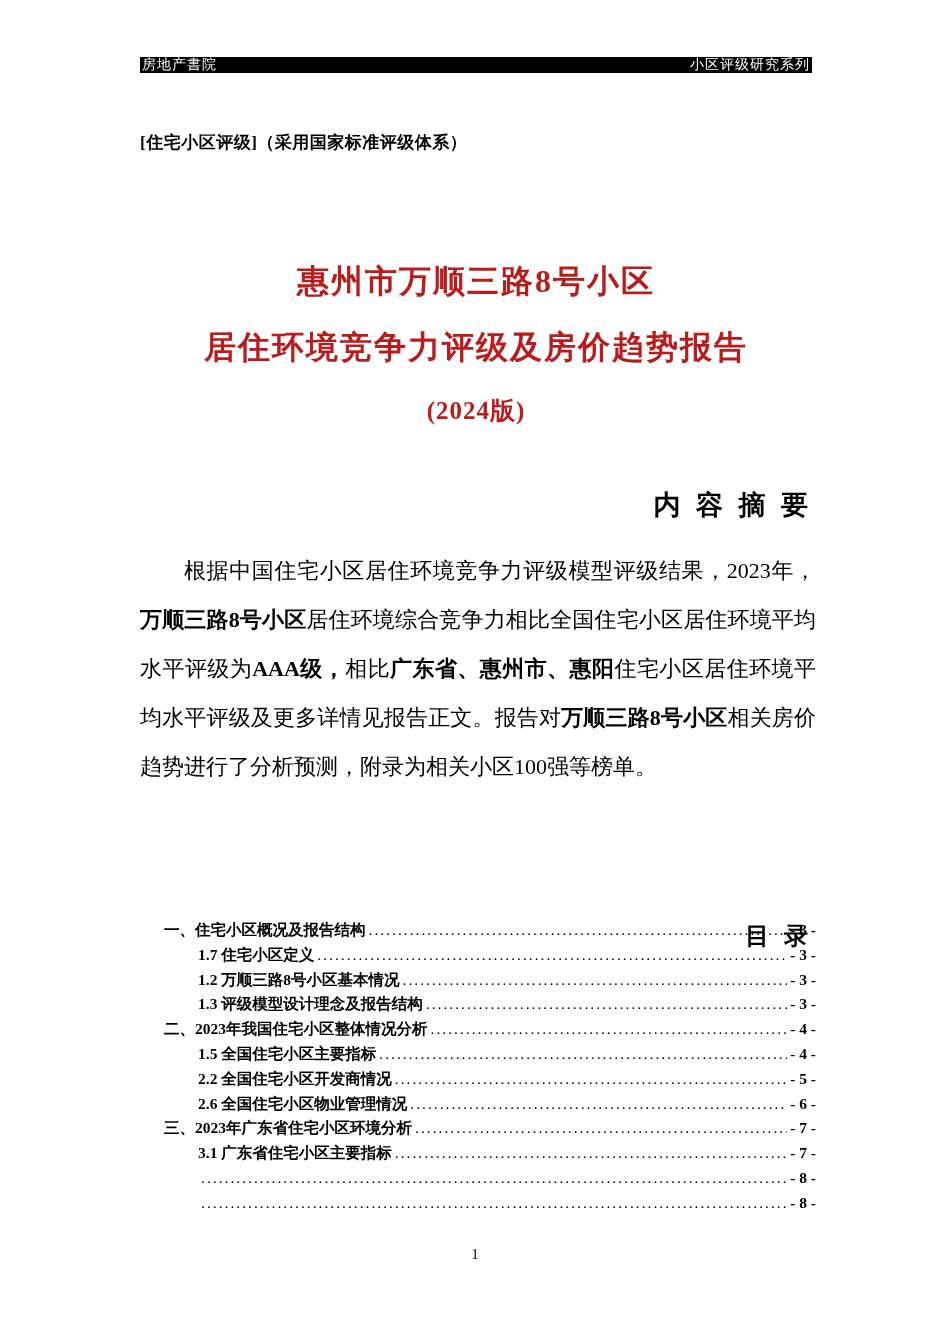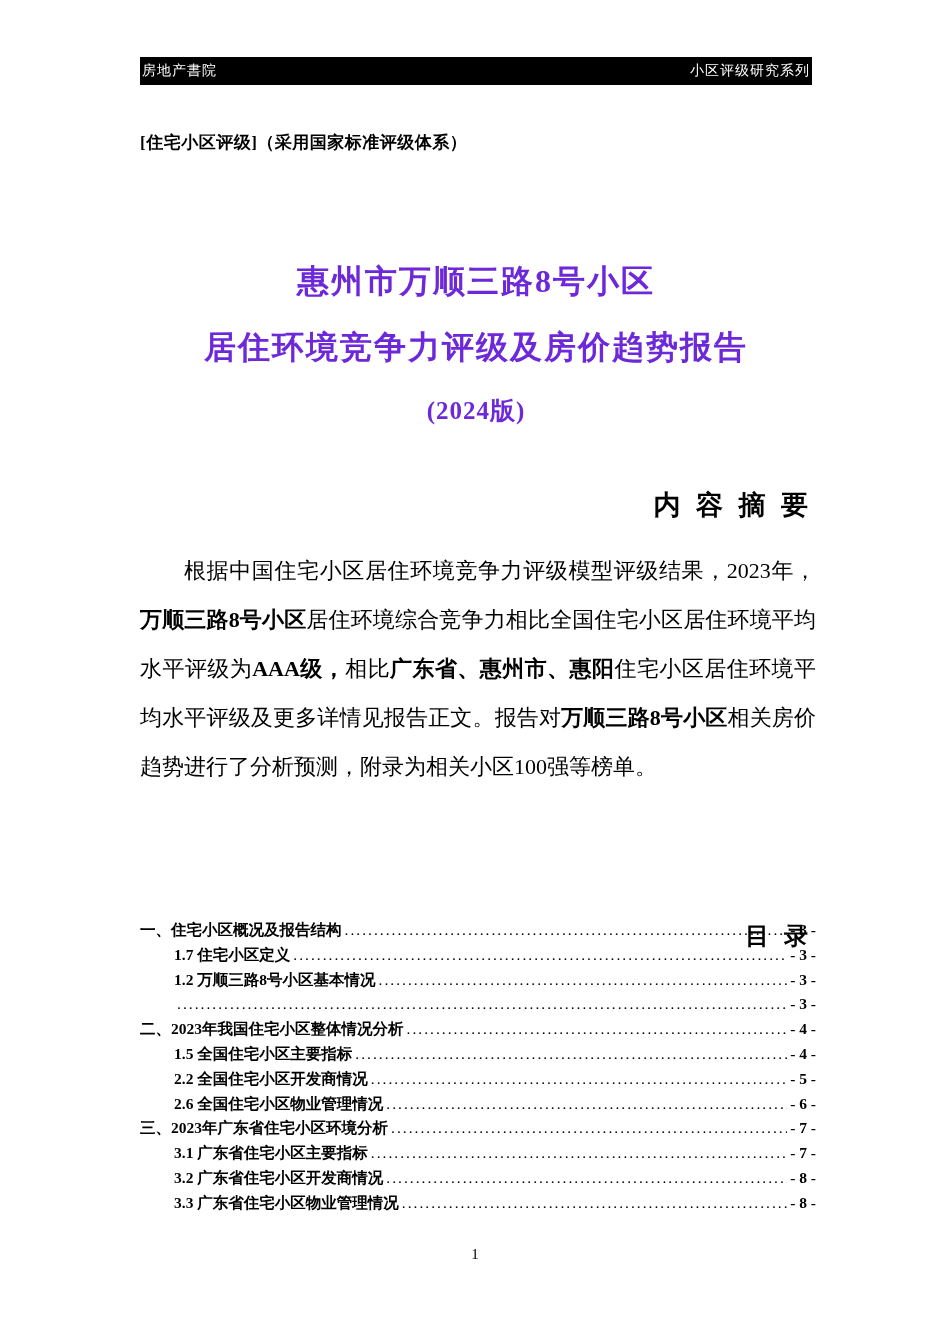--- a/index.html
+++ b/index.html
@@ -11,21 +11,21 @@
     margin: 0 auto;
     background: #ffffff;
     font-family: "Liberation Serif", "DejaVu Serif", serif;
     color: #000;
     overflow: hidden;
   }
 
   
   .header-bar {
     position: absolute;
-    top: 57px; left: 140px; width: 672px; height: 28px;
+    top: 57px; left: 140px; width: 672px; height: 16px;
     background: #000;
     display: flex;
     align-items: center;
     justify-content: space-between;
     padding: 4px 2px;
     text-align: right;
   }
   .header-bar span {
     color: #fff;
     font-family: "Liberation Sans", "DejaVu Sans", sans-serif;
@@ -95,20 +95,21 @@
     top: 918px; left: 140px; width: 676px;
   }
   .toc-row {
     display: flex;
     align-items: baseline;
     font-size: 15.5px;
     font-weight: bold;
     line-height: 24.8px;
     white-space: nowrap;
     cursor: default;
+    margin-left: 24px;
   }
   .toc-row.level-2 { padding-left: 34px; }
   .toc-label { flex: 0 0 auto; }
   .toc-dots {
     flex: 1 1 auto;
     margin: 0 3px;
     overflow: hidden;
     letter-spacing: 2px;
     font-weight: normal;
     color: #000;
@@ -127,21 +128,21 @@
 
 <div class="page">
 
   <div class="header-bar" style="background: rgb(0, 0, 0); color: rgb(255, 255, 255);">
     <span>房地产書院</span>
     <span>小区评级研究系列</span>
   </div>
 
   <div class="bracket-line">[住宅小区评级]（采用国家标准评级体系）</div>
 
-  <div class="title-block" style="color: #6d28d9;">
+  <div class="title-block" style="color: #b91c1c;">
     <div class="title-line1">惠州市万顺三路8号小区</div>
     <div class="title-line2">居住环境竞争力评级及房价趋势报告</div>
     <div class="title-year">(2024版)</div>
   </div>
 
   <div class="abstract-heading">内 容 摘 要</div>
 
   <p class="abstract-paragraph"><span>根据中国住宅小区居住环境竞争力评级模型评级结果，2023年，</span><span class="b">万顺三路8号小区</span><span>居住环境综合竞争力相比全国住宅小区居住环境平均水平评级为</span><span class="b">AAA级，</span><span>相比</span><span class="b">广东省、惠州市、惠阳</span><span>住宅小区居住环境平均水平评级及更多详情见报告正文。报告对</span><span class="b">万顺三路8号小区</span><span>相关房价趋势进行了分析预测，附录为相关小区100强等榜单。</span></p>
 
   <div class="toc-heading">目 录</div>
@@ -156,20 +157,21 @@
         <span class="toc-label">1.7 住宅小区定义</span>
         <span class="toc-dots">........................................................................................................................................................................................................</span>
         <span class="toc-page">- 3 -</span>
       </div>
       <div class="toc-row level-2">
         <span class="toc-label">1.2 万顺三路8号小区基本情况</span>
         <span class="toc-dots">........................................................................................................................................................................................................</span>
         <span class="toc-page">- 3 -</span>
       </div>
       <div class="toc-row level-2">
+        <span class="toc-label">1.3 评级模型设计理念及报告结构</span>
         <span class="toc-dots">........................................................................................................................................................................................................</span>
         <span class="toc-page">- 3 -</span>
       </div>
       <div class="toc-row level-1">
         <span class="toc-label">二、2023年我国住宅小区整体情况分析</span>
         <span class="toc-dots">........................................................................................................................................................................................................</span>
         <span class="toc-page">- 4 -</span>
       </div>
       <div class="toc-row level-2">
         <span class="toc-label">1.5 全国住宅小区主要指标</span>
@@ -190,26 +192,24 @@
         <span class="toc-label">三、2023年广东省住宅小区环境分析</span>
         <span class="toc-dots">........................................................................................................................................................................................................</span>
         <span class="toc-page">- 7 -</span>
       </div>
       <div class="toc-row level-2">
         <span class="toc-label">3.1 广东省住宅小区主要指标</span>
         <span class="toc-dots">........................................................................................................................................................................................................</span>
         <span class="toc-page">- 7 -</span>
       </div>
       <div class="toc-row level-2">
-        <span class="toc-label">3.2 广东省住宅小区开发商情况</span>
         <span class="toc-dots">........................................................................................................................................................................................................</span>
         <span class="toc-page">- 8 -</span>
       </div>
       <div class="toc-row level-2">
-        <span class="toc-label">3.3 广东省住宅小区物业管理情况</span>
         <span class="toc-dots">........................................................................................................................................................................................................</span>
         <span class="toc-page">- 8 -</span>
       </div>
     </div>
 
   <div class="page-number">1</div>
 
 </div>
 
 </body></html>

